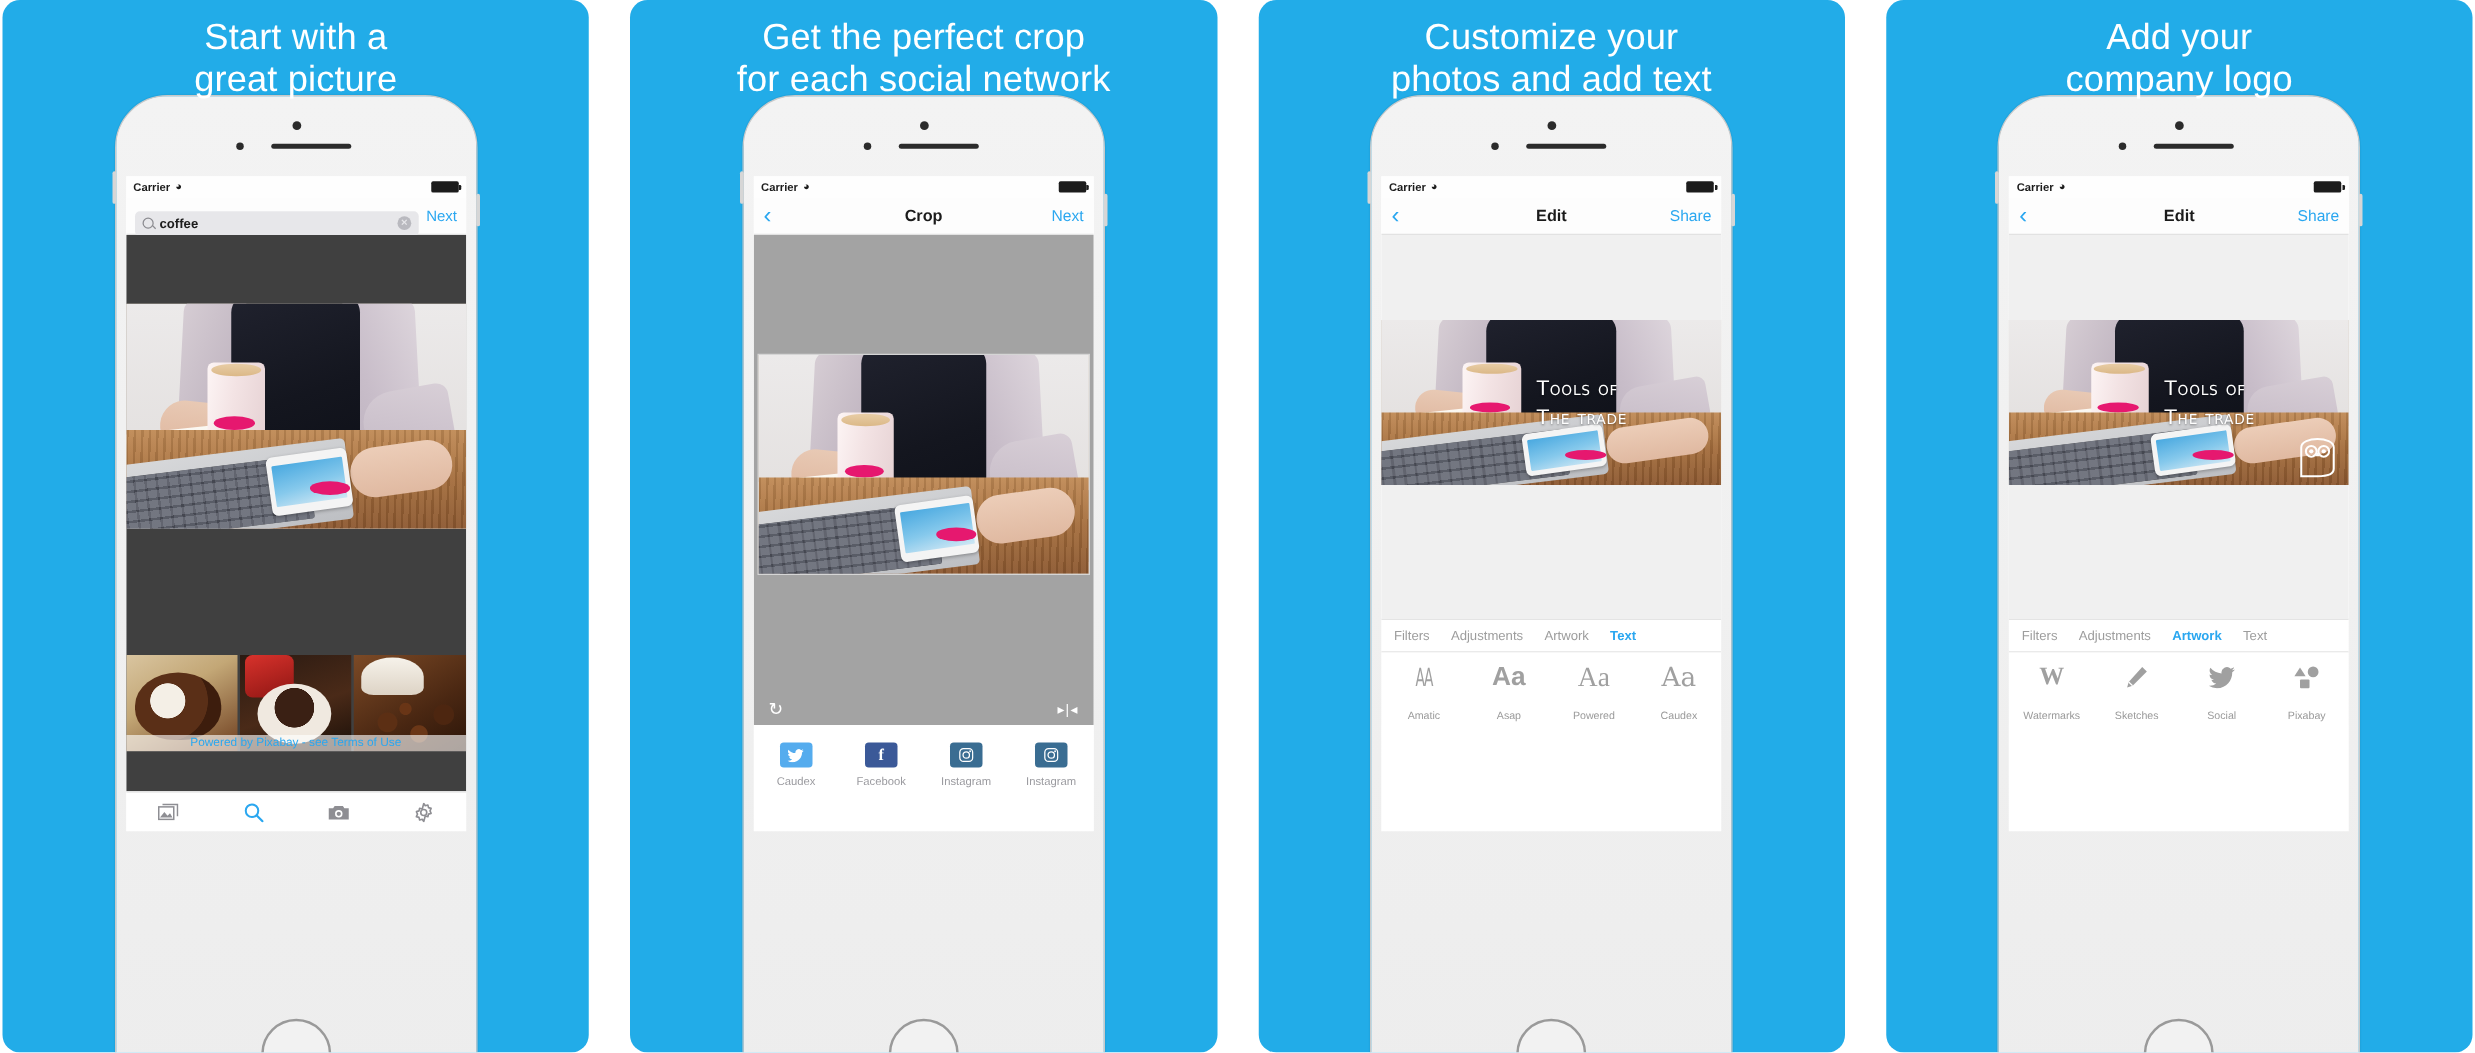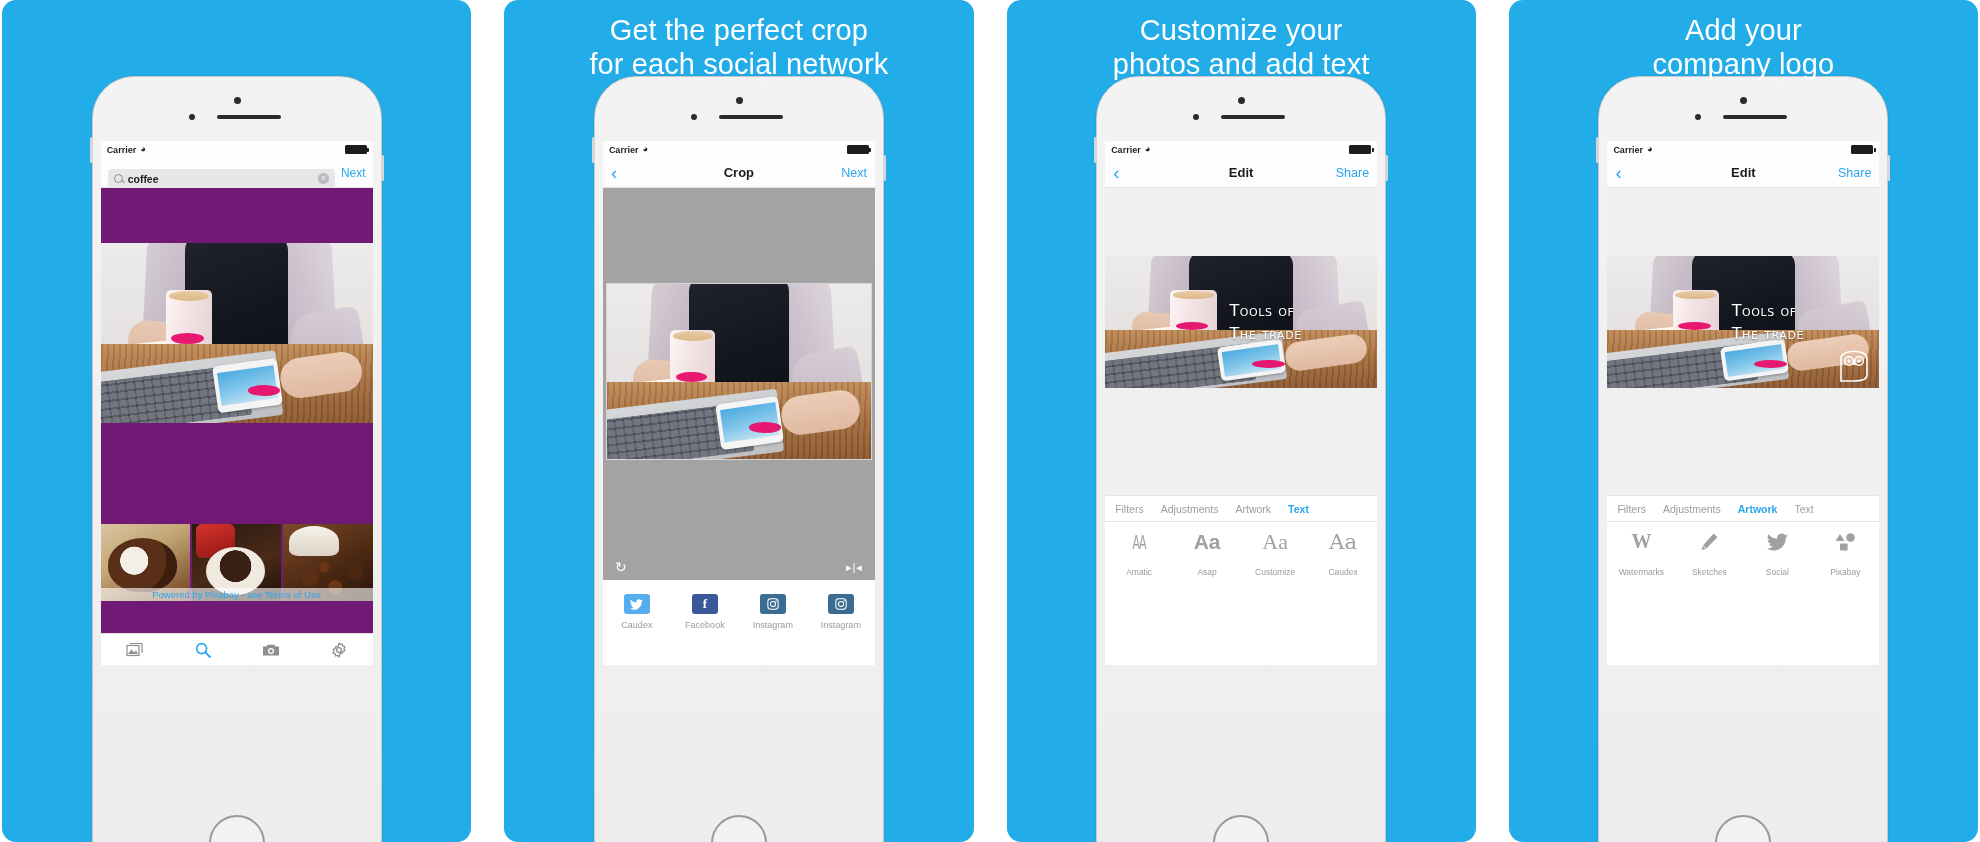--- a/index.html
+++ b/index.html
@@ -525,20 +525,22 @@
   .font-asap     { font-family: "Liberation Sans", sans-serif; font-size: 21px; font-weight: 700; }
   .font-belgrano { font-family: "Liberation Serif", serif; font-size: 22px; }
   .font-caudex   { font-family: "DejaVu Serif", serif; font-size: 21px; }
 </style>
 </head>
 <body>
 
 <div class="gallery">
 
   <div class="panel">
+    <div class="headline">Start with a
+great picture</div>
     <div class="phone">
       <div class="camera-dot"></div>
       <div class="speaker-dot"></div>
       <div class="speaker-bar"></div>
       <div class="screen">
 
         <div class="status-bar">
           <div class="status-left">
             <span>Carrier</span>
             <span class="wifi-glyph">◕</span>
@@ -549,21 +551,21 @@
 
         <div class="search-row">
           <div class="search-field">
             <span class="mag-icon"></span>
             <span>coffee</span>
             <span class="clear-icon">×</span>
           </div>
           <span class="search-next">Next</span>
         </div>
 
-        <div class="photo-canvas" style="position:absolute; left:0; right:0; top:47px; bottom:32px; background:#701a75;">
+        <div class="photo-canvas" style="position:absolute; left:0; right:0; top:47px; bottom:32px; background:#404040;">
           <div class="photo" style="position:absolute; left:0; right:0; top:55px; height:180px;">
             <div class="ph-bg"></div>
               <div class="ph-wall"></div>
             <div class="ph-cardi-l"></div>
               <div class="ph-cardi-r"></div>
             <div class="ph-torso"></div>
               <div class="ph-sleeve-r"></div>
             <div class="ph-arm-l"></div>
             <div class="ph-book"></div>
             <div class="ph-cup"></div>
@@ -776,21 +778,21 @@
             <div class="option-item">
               <div class="option-glyph font-amatic">AA</div>
               <span class="option-label">Amatic</span>
             </div>
             <div class="option-item">
               <div class="option-glyph font-asap">Aa</div>
               <span class="option-label">Asap</span>
             </div>
             <div class="option-item">
               <div class="option-glyph font-belgrano">Aa</div>
-              <span class="option-label">Customize</span>
+              <span class="option-label">Powered</span>
             </div>
             <div class="option-item">
               <div class="option-glyph font-caudex">Aa</div>
               <span class="option-label">Caudex</span>
             </div>
           </div>
         </div>
 
       </div>
       <div class="home-button"></div>

